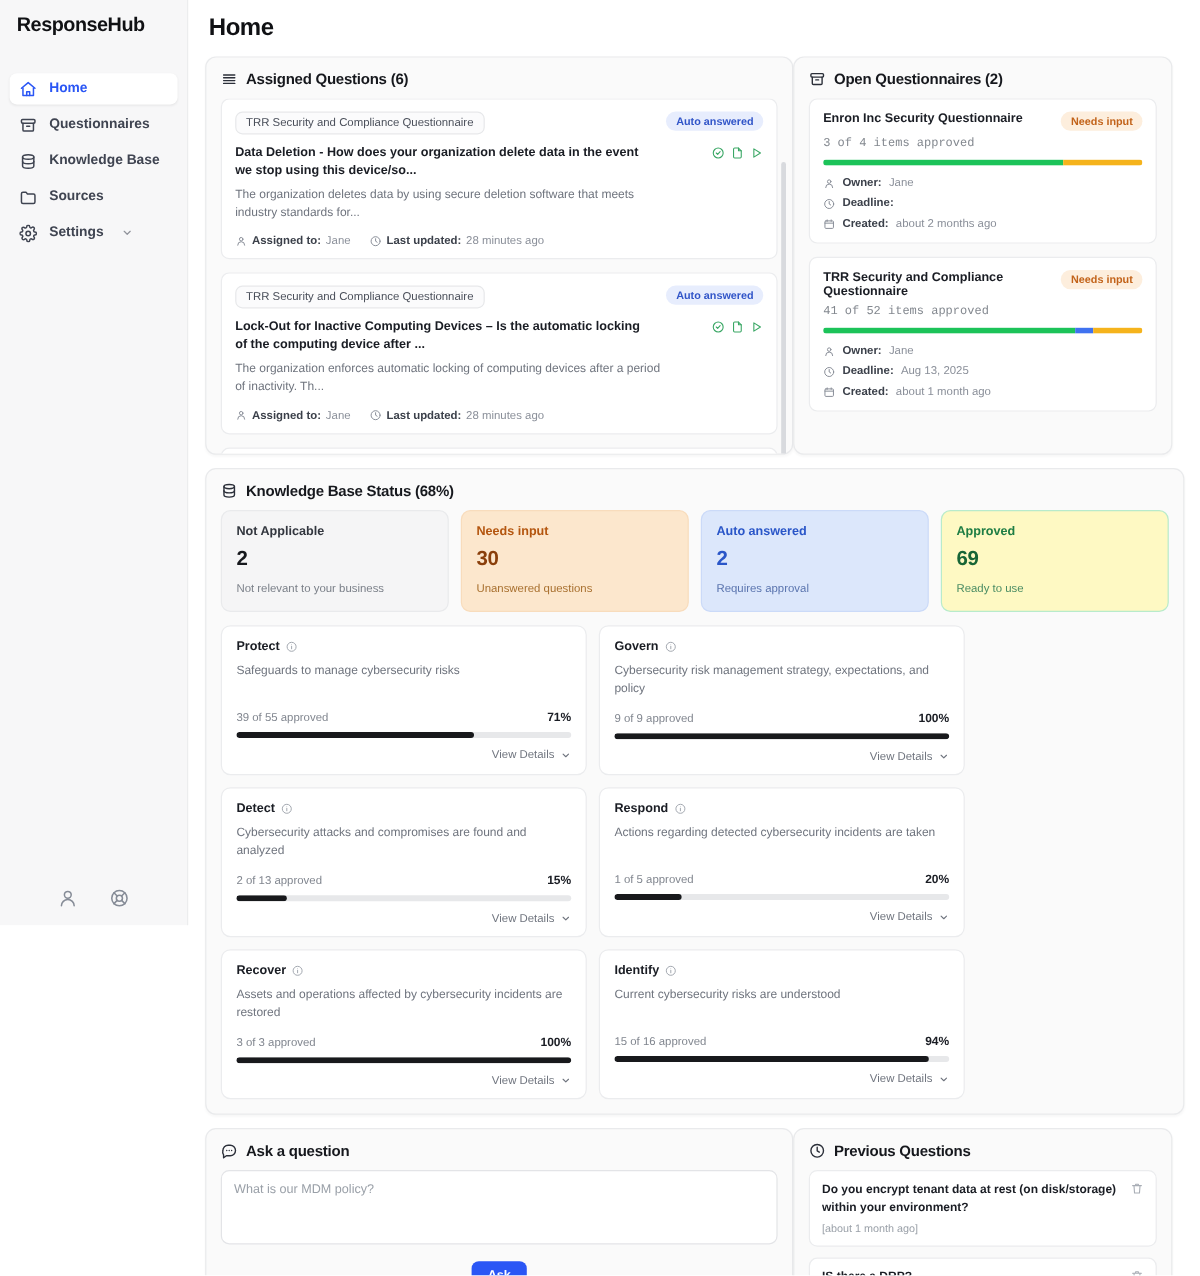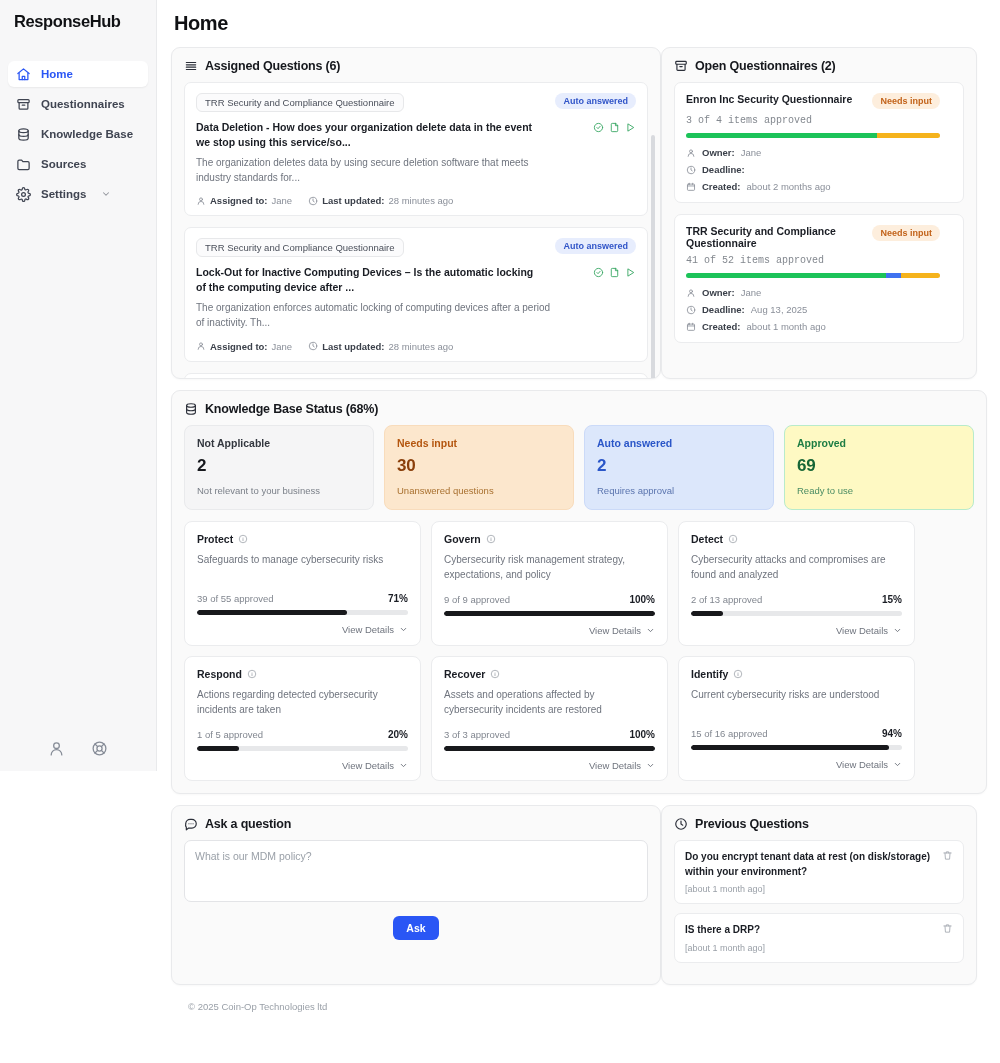--- a/index.html
+++ b/index.html
@@ -147,21 +147,21 @@
   .q-meta b { color: #3b404a; font-weight: bold; }
   .q-meta .ico { width: 10px; height: 10px; color: #8a8f99; }
 
   
   .oq-card { width: 316px; height: 332px; }
   .oq-body { padding: 0 12px 12px 12px; }
   .oq-item {
     background: #ffffff;
     border: 1px solid #ebecee;
     border-radius: 7px;
-    padding: 10px 23px 10px 11px;
+    padding: 10px 11px 10px 11px;
     margin-bottom: 11px;
   }
   .oq-top { display: flex; justify-content: space-between; align-items: flex-start; gap: 8px; }
   .oq-title { font-size: 10.5px; font-weight: bold; color: #1a1d24; }
   .oq-sub { font-size: 10px; color: #83888f; margin-top: 6px; font-family: Liberation Mono, monospace; }
   .seg-bar { display: flex; height: 5px; border-radius: 3px; overflow: hidden; margin-top: 7px; }
   .oq-meta { margin-top: 9px; display: flex; flex-direction: column; gap: 6px; font-size: 9.5px; color: #8a8f99; }
   .oq-meta .g { display: flex; align-items: center; gap: 6px; }
   .oq-meta b { color: #3b404a; }
   .oq-meta .ico { width: 10px; height: 10px; color: #8a8f99; }
@@ -170,21 +170,21 @@
   .kb-card { width: 816px; margin-top: 11px; }
   .kb-body { padding: 0 12px 12px 12px; }
   .kb-stats { display: flex; gap: 10px; }
   .stat { flex: 1; border-radius: 8px; padding: 11px 12px 13px 12px; border: 1px solid transparent; }
   .stat-label { font-size: 10.5px; font-weight: bold; }
   .stat-num { font-size: 17px; font-weight: bold; margin-top: 7px; letter-spacing: -0.3px; }
   .stat-desc { font-size: 9.5px; margin-top: 9px; }
 
   .kb-grid { display: flex; gap: 10px; margin-top: 11px; flex-wrap: wrap; }
   .fn-card {
-    width: 237px;
+    width: 305px;
     background: #ffffff;
     border: 1px solid #ebecee;
     border-radius: 8px;
     padding: 11px 12px 9px 12px;
   }
   .fn-head { display: flex; align-items: center; gap: 5px; font-size: 10.5px; font-weight: bold; color: #1a1d24; }
   .fn-head .ico { width: 10px; height: 10px; color: #a3a8b0; }
   .fn-desc { font-size: 10px; color: #6f747e; line-height: 1.5; margin-top: 7px; min-height: 29px; }
   .fn-nums { display: flex; justify-content: space-between; align-items: baseline; margin-top: 12px; }
   .fn-approved { font-size: 9.5px; color: #81868f; }
@@ -348,21 +348,21 @@
           <span>Assigned Questions (6)</span>
         </div>
         <div class="aq-scroll">
 
           <article class="q-item">
             <div class="q-top">
               <span class="q-chip">TRR Security and Compliance Questionnaire</span>
               <span class="badge auto">Auto answered</span>
             </div>
             <div class="q-mid">
-              <div class="q-title">Data Deletion - How does your organization delete data in the event we stop using this service/so...</div>
+              <div class="q-title">Data Deletion - How does your organization delete data in the event we stop using this device/so...</div>
               <div class="q-actions">
                 <span class="ico">
                     <svg width="11" height="11" viewBox="0 0 24 24" fill="none" stroke="currentColor" stroke-width="2" stroke-linecap="round" stroke-linejoin="round">
                       <circle cx="12" cy="12" r="9"></circle>
                       <path d="m8.5 12 2.5 2.5 4.5-5"></path>
                     </svg>
                   </span>
                 <span class="ico">
                     <svg width="11" height="11" viewBox="0 0 24 24" fill="none" stroke="currentColor" stroke-width="2" stroke-linecap="round" stroke-linejoin="round">
                       <path d="M14 3H7a2 2 0 0 0-2 2v14a2 2 0 0 0 2 2h10a2 2 0 0 0 2-2V8z"></path>

